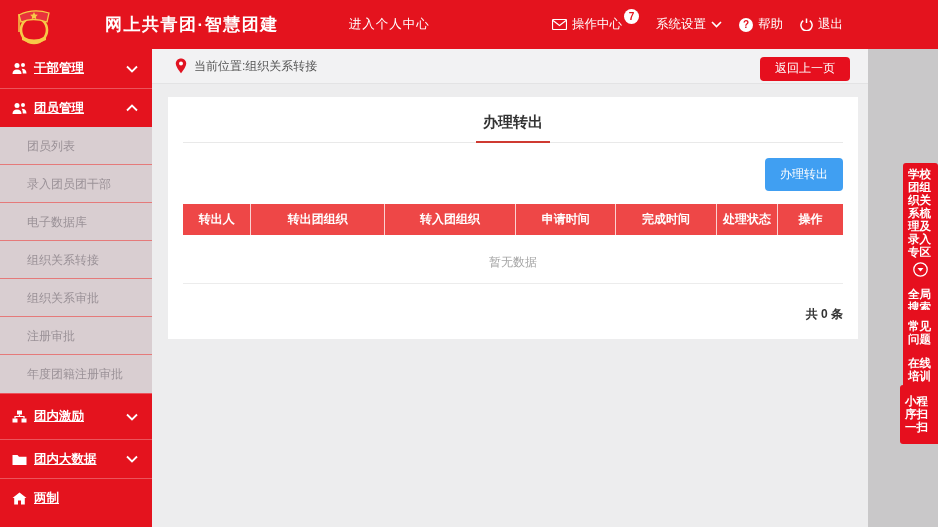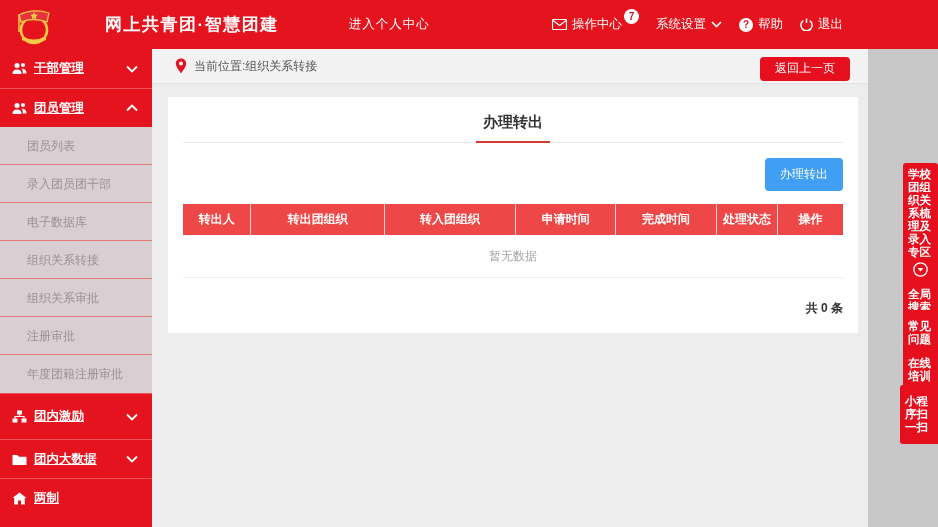--- a/index.html
+++ b/index.html
@@ -50,21 +50,21 @@
   .tab { display:inline-block; font-size:15px; font-weight:bold; color:#333;
     padding:7px 7px 9px; border-bottom:2px solid #cf3a31; margin-bottom:-1px; cursor:pointer; }
   .toolbar { display:flex; justify-content:flex-end; margin:15px 0 13px; }
   .btn-blue { background:#409ff2; color:#fff; border:none; border-radius:4px;
     font-size:12px; padding:8px 15px; cursor:pointer; font-family:"Liberation Sans","DejaVu Sans",sans-serif; }
 
   table.grid { width:100%; border-collapse:collapse; }
   .grid thead th { background:#ee4747; color:#fff; font-size:12px; font-weight:bold;
     padding:7px 4px; text-align:center; border-right:1px solid rgba(255,255,255,.75); }
   .grid thead th:last-child { border-right:none; }
-  .grid td.empty { text-align:center; color:#a5a5a5; font-size:12px; padding:13px 0 12px;
+  .grid td.empty { text-align:center; color:#a5a5a5; font-size:12px; padding:19px 0 12px;
     border-bottom:1px solid #ececec; }
   .total { margin-top:22px; text-align:right; font-size:12px; font-weight:bold; color:#333; }
 
   
   .right-rail { position:absolute; left:868px; top:49px; width:70px; height:478px; background:#c9c8c9; }
   .fab { position:absolute; background:#e60f1e; color:#fff; font-weight:bold; font-size:11.5px;
     line-height:13px; text-align:left; border-radius:3px; padding:10px 5px; width:35px;
     word-break:break-all; cursor:pointer;margin-left:32px; }
   .fab .cicon { display:block; margin:3px auto 0; }
   .fab1 { left:3px; top:114px; padding-top:5px; }

